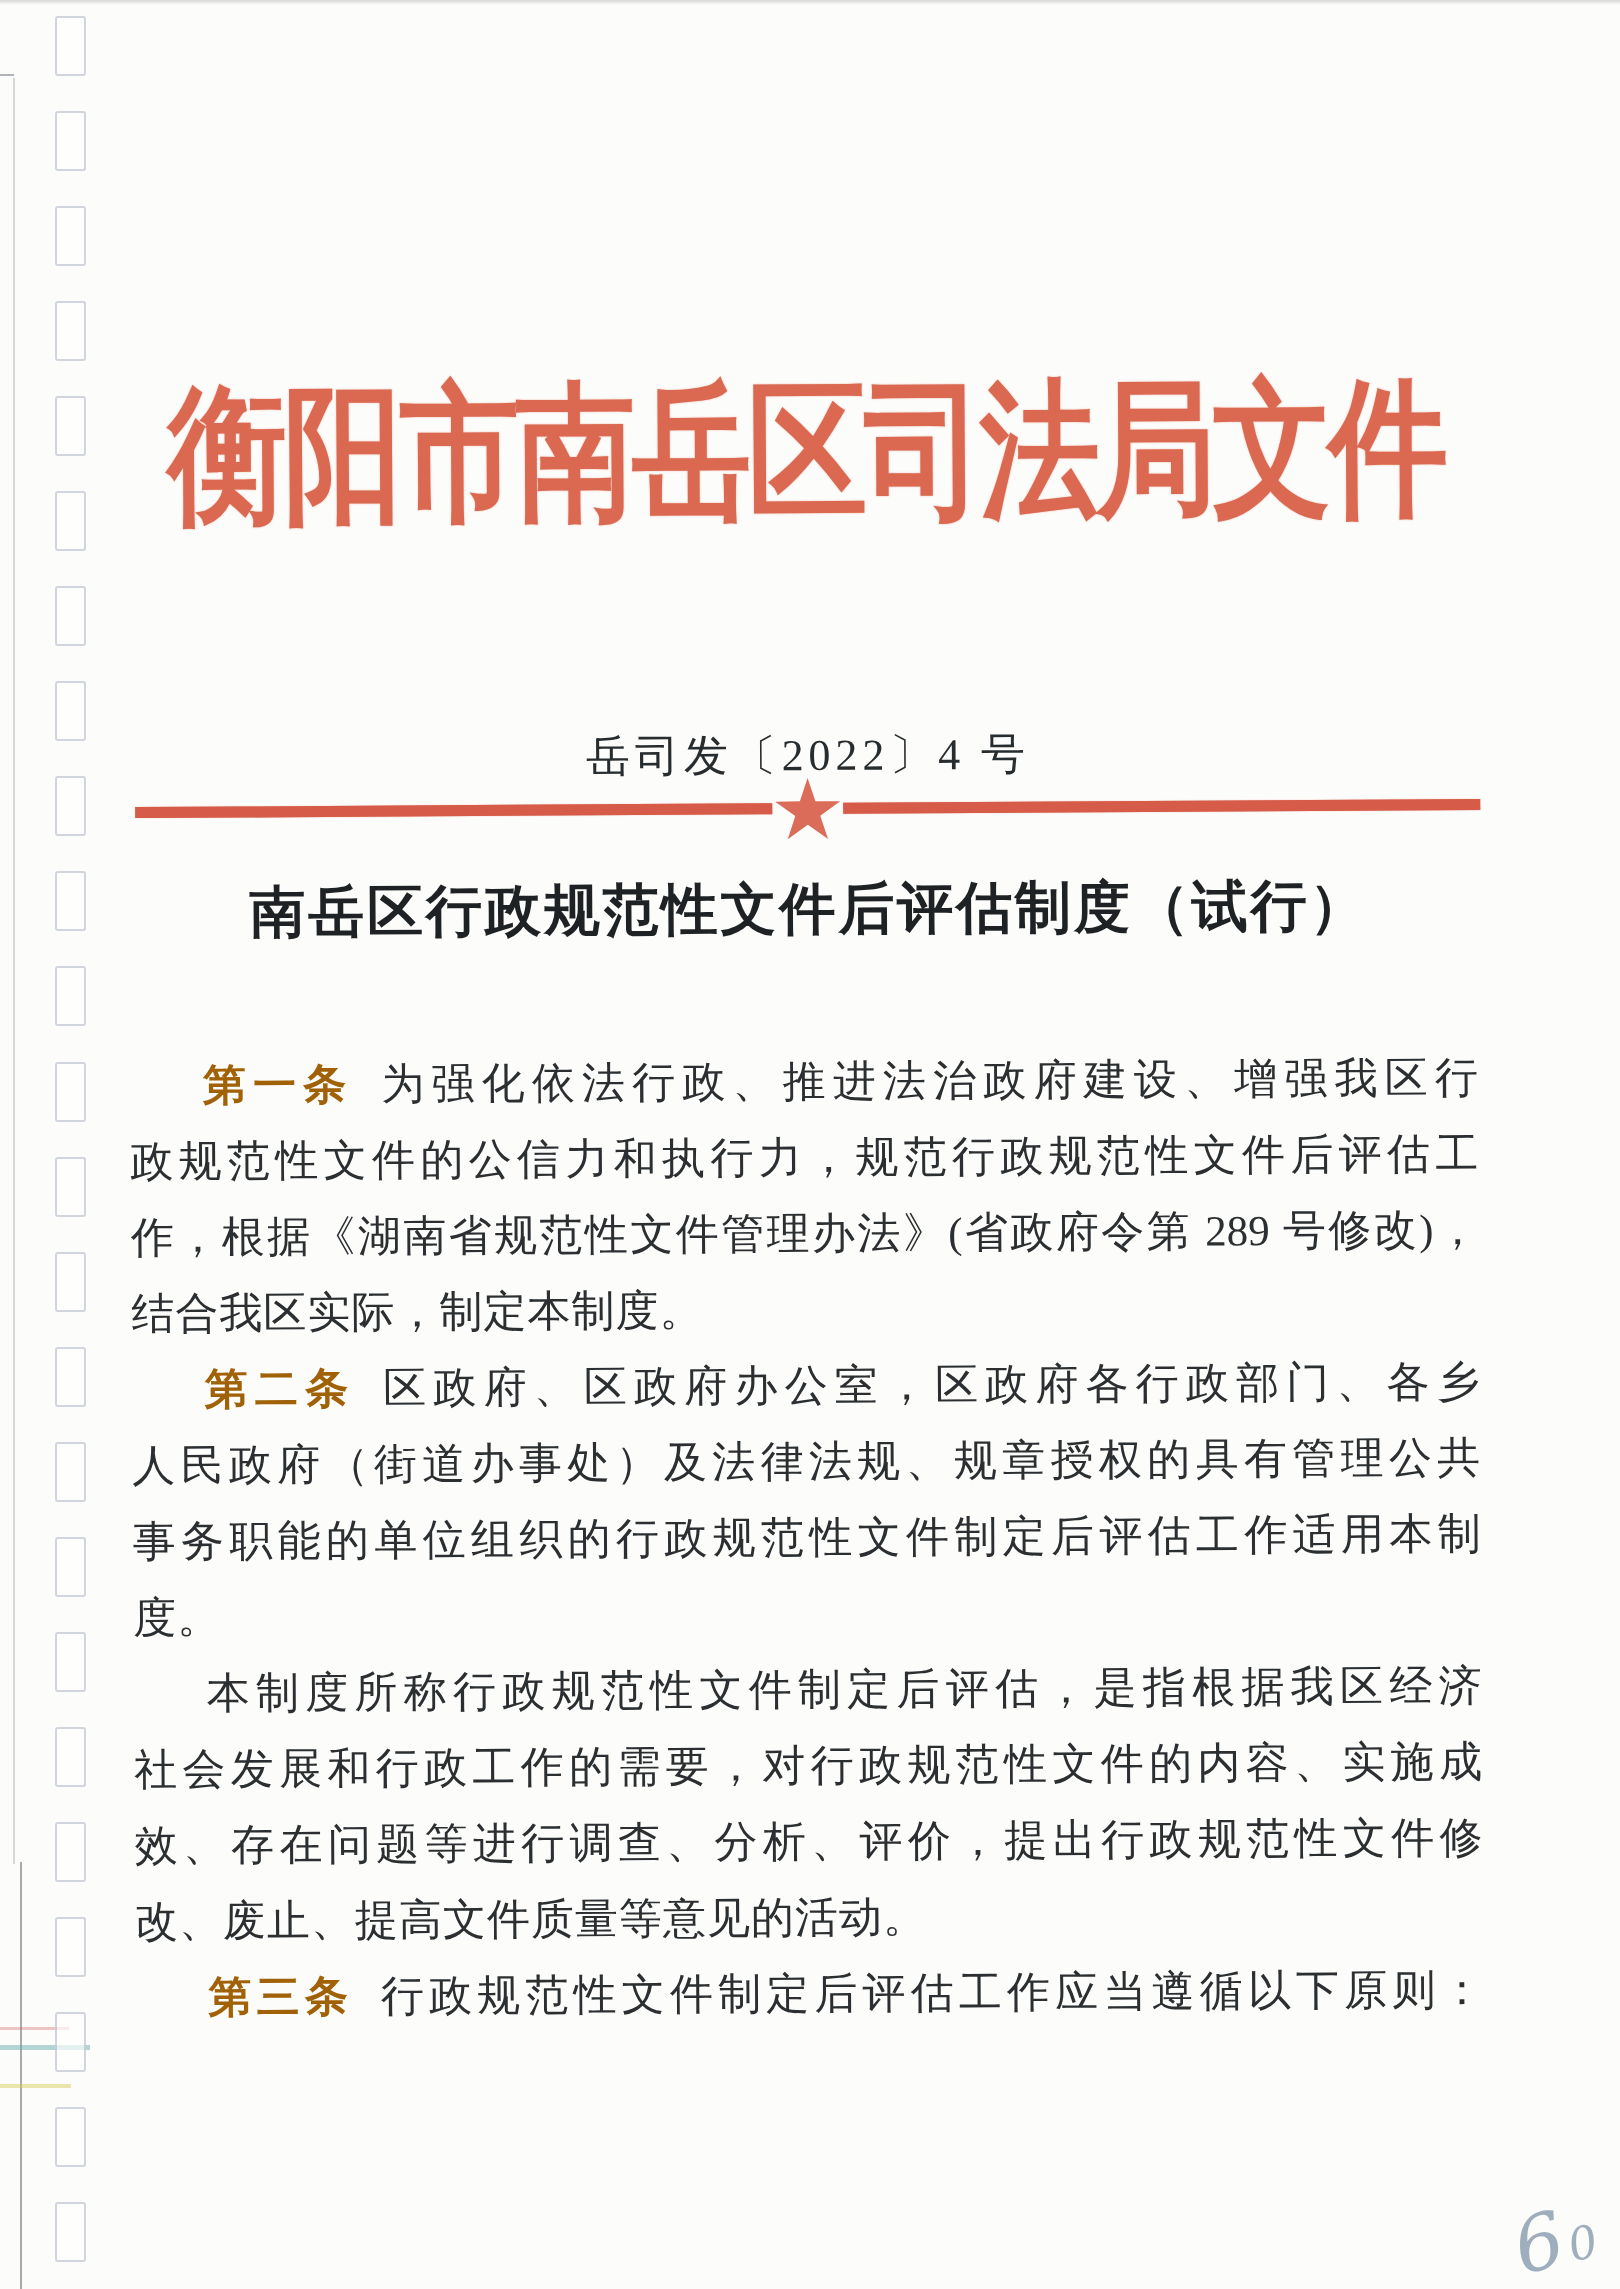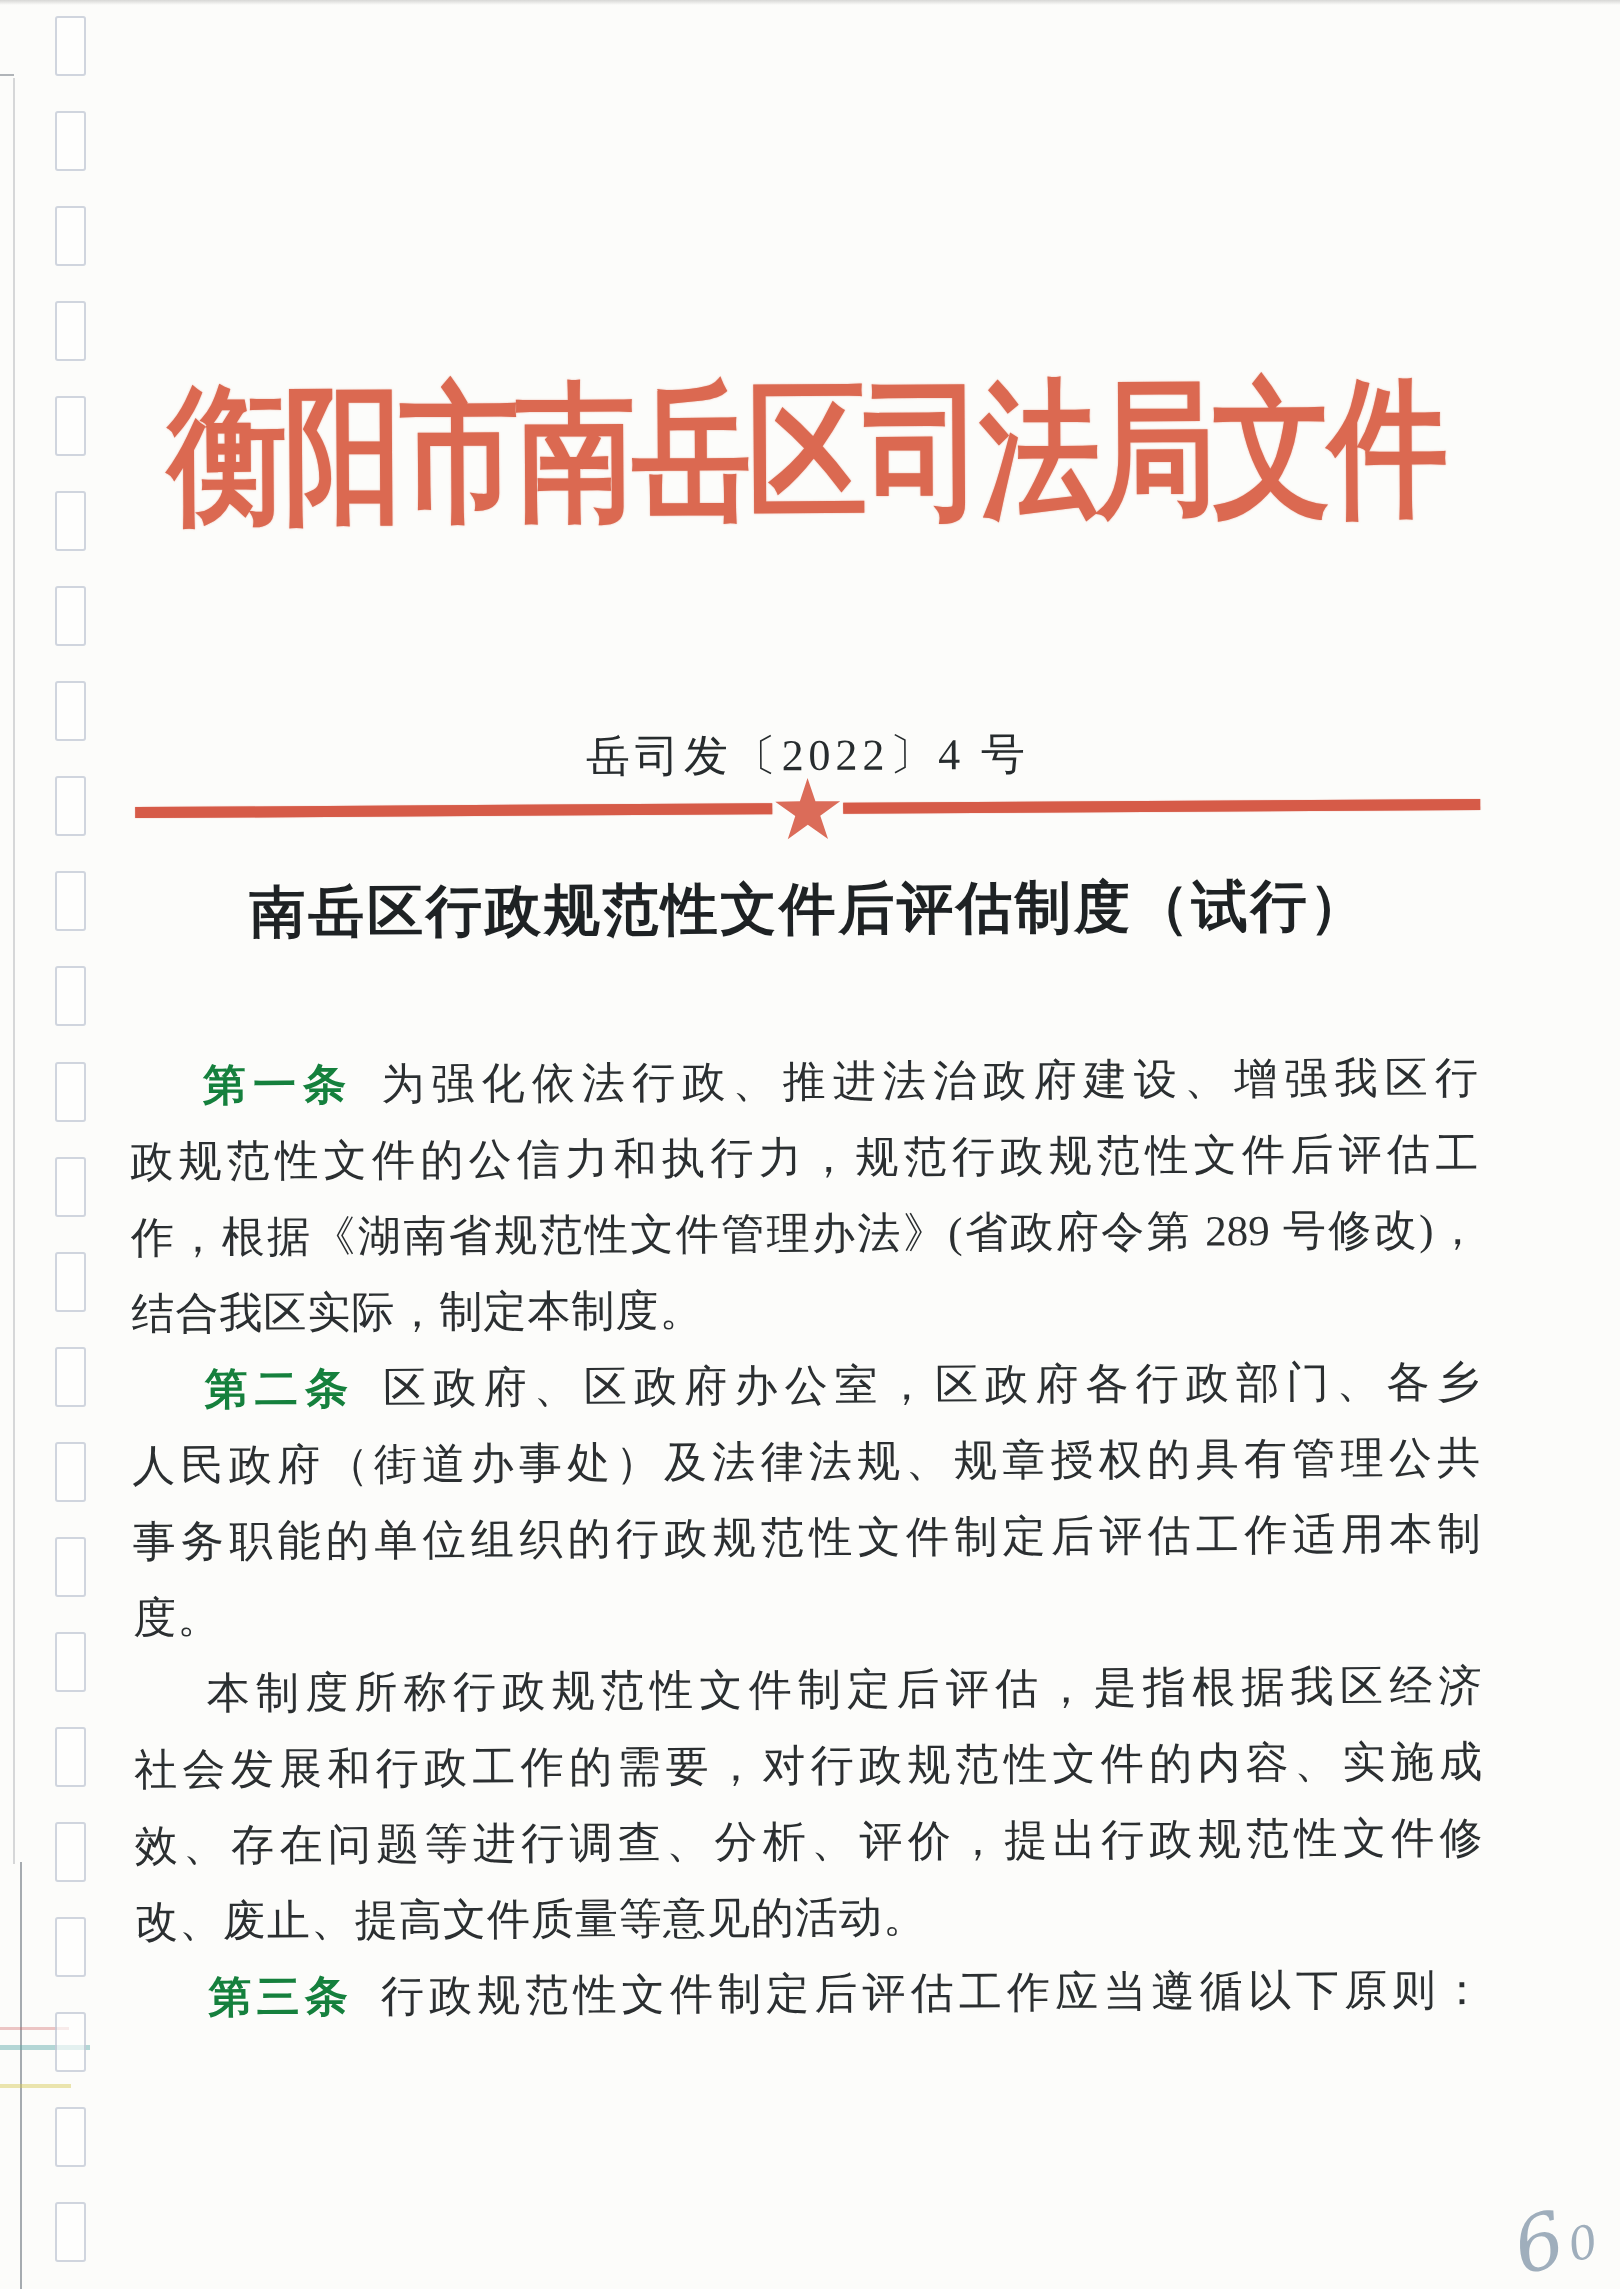--- a/index.html
+++ b/index.html
@@ -70,21 +70,21 @@
   .body-text{
     position:absolute;left:130px;top:1044px;width:1348px;
     font-size:43px;color:#2b2f31;
   }
   .line{height:76px;line-height:76px;white-space:nowrap;letter-spacing:1px;}
   .line.justify{
     white-space:normal;text-align:justify;text-align-last:justify;
     -moz-text-align-last:justify;letter-spacing:0;
   }
   .line.indent{text-indent:73px;}
-  .line .art{font-weight:700;color:#15803d;margin-right:.65em;}
+  .line .art{font-weight:700;color:#a16207;margin-right:.65em;}
   
   .handwritten{
     position:absolute;left:1514px;top:2194px;
     font-family:"DejaVu Serif",serif;font-style:italic;
     font-size:45px;color:#9faebc;transform:rotate(-14deg);
     letter-spacing:3.9px;
   }
   .handwritten::first-letter{font-size:1.7em;}
 </style>
 </head>

